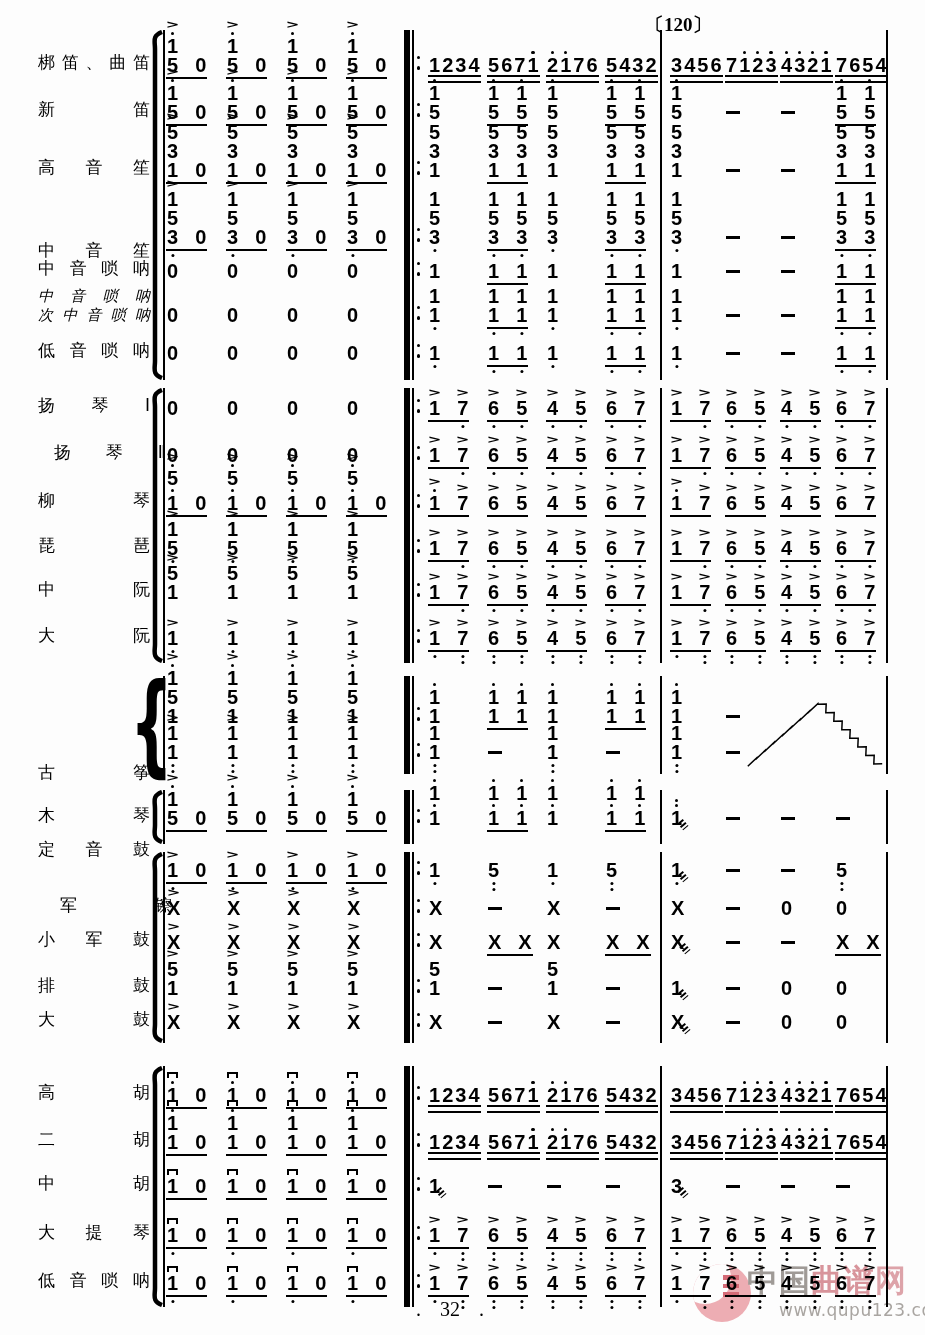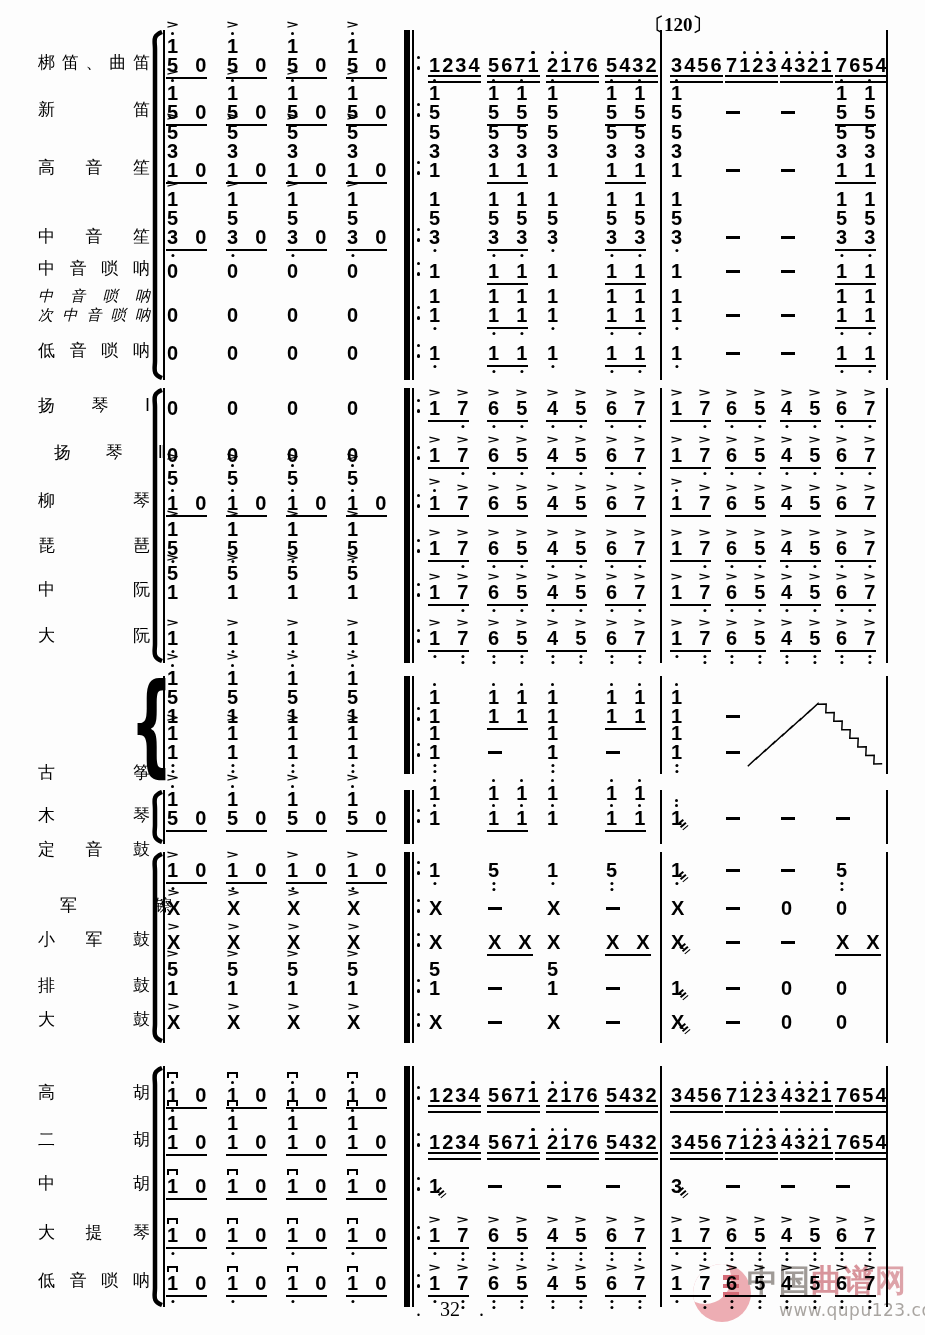--- a/index.html
+++ b/index.html
@@ -5418,21 +5418,21 @@
         <i></i>
         <i></i>
         <i></i>
       </div>
     <div class="wm-cn"><span style="color: rgb(159, 154, 150);">中</span><span style="color: rgb(159, 154, 150);">国</span><span style="color: rgb(216, 148, 155);">曲</span><span style="color: rgb(216, 148, 155);">谱</span><span style="color: rgb(221, 163, 169);">网</span></div>
     <div class="wm-url">www.qupu123.com</div>
   </div>
 <div class="lbl" style="top: 49px;">梆笛、曲笛</div>
     <div class="lbl" style="top: 96px;">新笛</div>
     <div class="lbl" style="top: 154px;">高音笙</div>
-    <div class="lbl" style="top: 223px;">中音笙</div>
+    <div class="lbl" style="top: 237px;">中音笙</div>
     <div class="lbl" style="top: 255px;">中音唢呐</div>
     <div class="lbl two" style="top: 287px;">
       <div>中音唢呐</div>
       <div>次中音唢呐</div>
     </div>
     <div class="lbl" style="top: 337px;">低音唢呐</div>
     <div class="lbl" style="top: 392px;">扬琴Ⅰ</div>
     <div class="lbl" style="top: 439px; margin-left: 16px;">扬琴Ⅱ</div>
     <div class="lbl" style="top: 487px;">柳琴</div>
     <div class="lbl" style="top: 532px;">琵琶</div>

